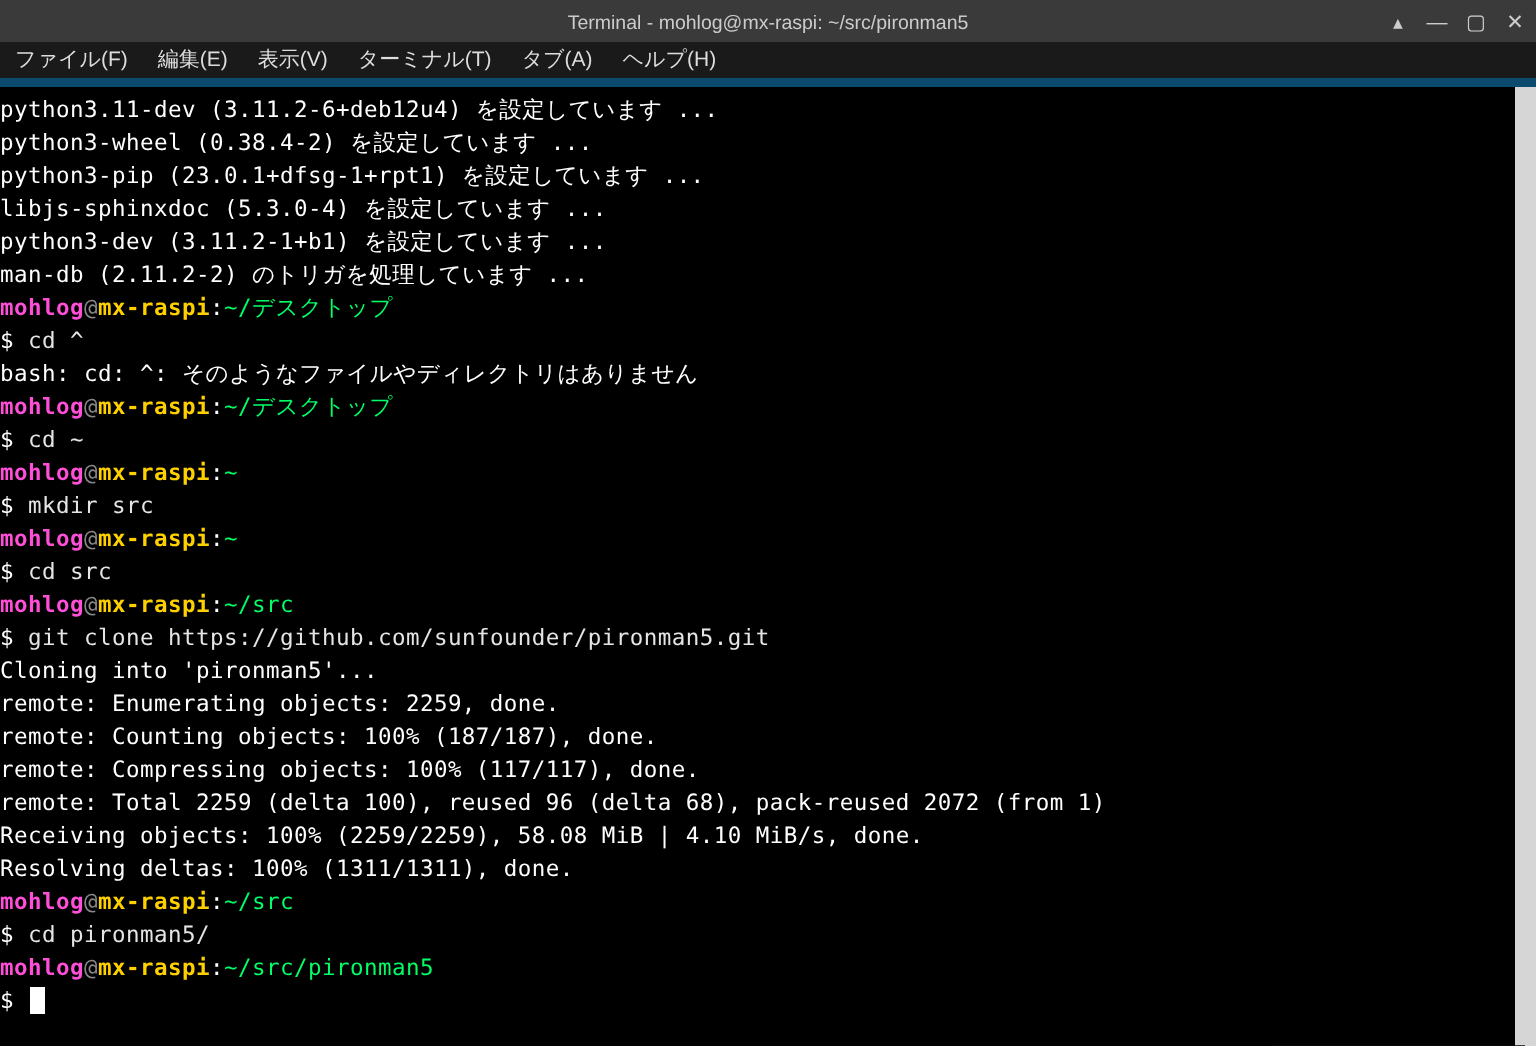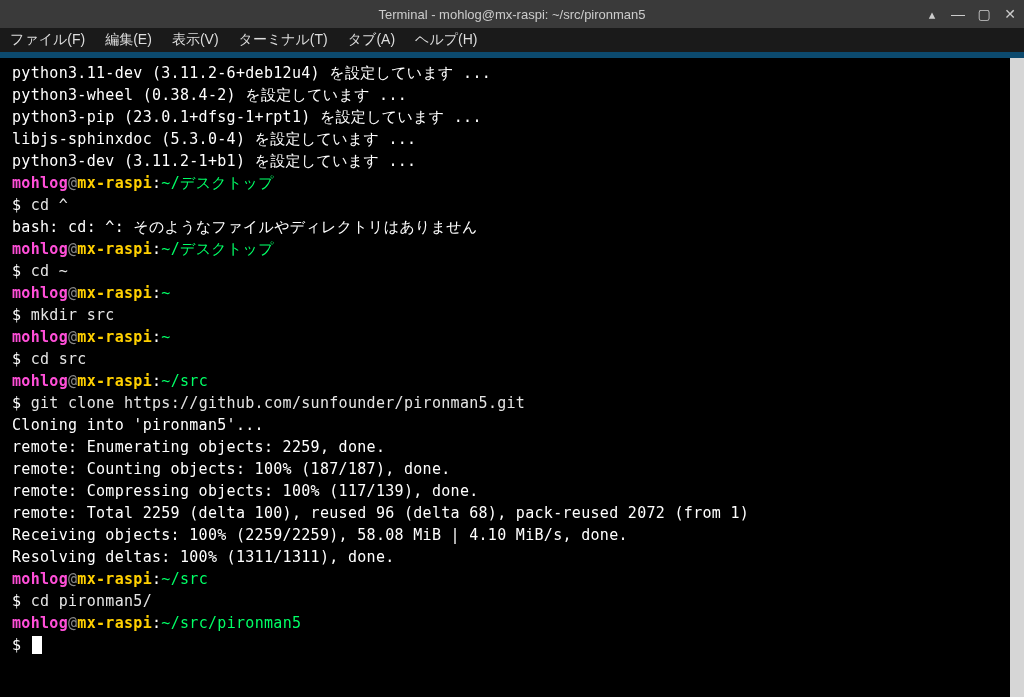--- a/index.html
+++ b/index.html
@@ -61,21 +61,21 @@
       gap: 16px;
       border-bottom: 6px solid #0c4a6e;
     }
     .menubar-item {
       cursor: pointer;
       padding: 3px 2px;
     }
     .terminal-area {
       background: #000;
       height: calc(697px - 28px - 30px);
-      padding: 4px 12px;
+      padding: 4px 0;
       font-size: 15px;
       line-height: 22px;
       color: #fff;
       font-family: "DejaVu Sans Mono", "Liberation Mono", monospace;
       letter-spacing: 0.3px;
       position: relative;
       overflow: hidden;
     }
     .scrollbar {
       position: absolute;
@@ -126,35 +126,36 @@
   <span class="menubar-item">タブ(A)</span>
   <span class="menubar-item">ヘルプ(H)</span>
 </div>
 
 <div class="terminal-area">
   <div class="line"><span class="out">python3.11-dev (3.11.2-6+deb12u4) を設定しています ...</span></div>
   <div class="line"><span class="out">python3-wheel (0.38.4-2) を設定しています ...</span></div>
   <div class="line"><span class="out">python3-pip (23.0.1+dfsg-1+rpt1) を設定しています ...</span></div>
   <div class="line"><span class="out">libjs-sphinxdoc (5.3.0-4) を設定しています ...</span></div>
   <div class="line"><span class="out">python3-dev (3.11.2-1+b1) を設定しています ...</span></div>
+  <div class="line"><span class="out">man-db (2.11.2-2) のトリガを処理しています ...</span></div>
   <div class="line"><span class="user">mohlog</span><span class="at">@</span><span class="host">mx-raspi</span><span class="colon">:</span><span class="path">~/デスクトップ</span></div>
   <div class="line"><span class="ps">$ </span><span class="cmd">cd ^</span></div>
   <div class="line"><span class="out">bash: cd: ^: そのようなファイルやディレクトリはありません</span></div>
   <div class="line"><span class="user">mohlog</span><span class="at">@</span><span class="host">mx-raspi</span><span class="colon">:</span><span class="path">~/デスクトップ</span></div>
   <div class="line"><span class="ps">$ </span><span class="cmd">cd ~</span></div>
   <div class="line"><span class="user">mohlog</span><span class="at">@</span><span class="host">mx-raspi</span><span class="colon">:</span><span class="path">~</span></div>
   <div class="line"><span class="ps">$ </span><span class="cmd">mkdir src</span></div>
   <div class="line"><span class="user">mohlog</span><span class="at">@</span><span class="host">mx-raspi</span><span class="colon">:</span><span class="path">~</span></div>
   <div class="line"><span class="ps">$ </span><span class="cmd">cd src</span></div>
   <div class="line"><span class="user">mohlog</span><span class="at">@</span><span class="host">mx-raspi</span><span class="colon">:</span><span class="path">~/src</span></div>
   <div class="line"><span class="ps">$ </span><span class="cmd">git clone https://github.com/sunfounder/pironman5.git</span></div>
   <div class="line"><span class="out">Cloning into 'pironman5'...</span></div>
   <div class="line"><span class="out">remote: Enumerating objects: 2259, done.</span></div>
   <div class="line"><span class="out">remote: Counting objects: 100% (187/187), done.</span></div>
-  <div class="line"><span class="out">remote: Compressing objects: 100% (117/139), done.</span></div>
+  <div class="line"><span class="out">remote: Compressing objects: 100% (117/117), done.</span></div>
   <div class="line"><span class="out">remote: Total 2259 (delta 100), reused 96 (delta 68), pack-reused 2072 (from 1)</span></div>
   <div class="line"><span class="out">Receiving objects: 100% (2259/2259), 58.08 MiB | 4.10 MiB/s, done.</span></div>
   <div class="line"><span class="out">Resolving deltas: 100% (1311/1311), done.</span></div>
   <div class="line"><span class="user">mohlog</span><span class="at">@</span><span class="host">mx-raspi</span><span class="colon">:</span><span class="path">~/src</span></div>
   <div class="line"><span class="ps">$ </span><span class="cmd">cd pironman5/</span></div>
   <div class="line"><span class="user">mohlog</span><span class="at">@</span><span class="host">mx-raspi</span><span class="colon">:</span><span class="path">~/src/pironman5</span></div>
   <div class="line"><span class="ps">$ </span><span class="cursor"></span></div>
 </div>
 
 <div class="scrollbar"></div>

